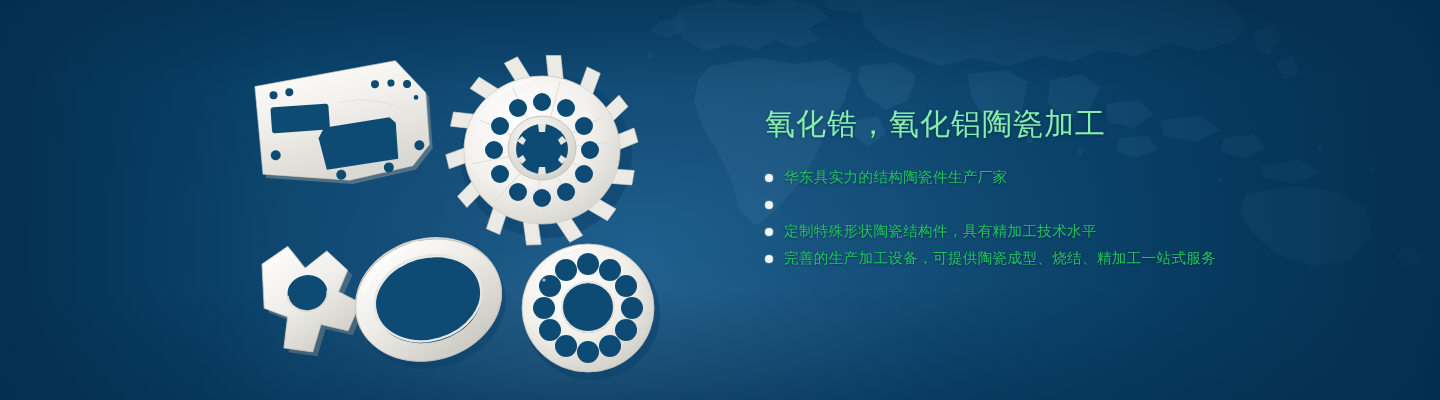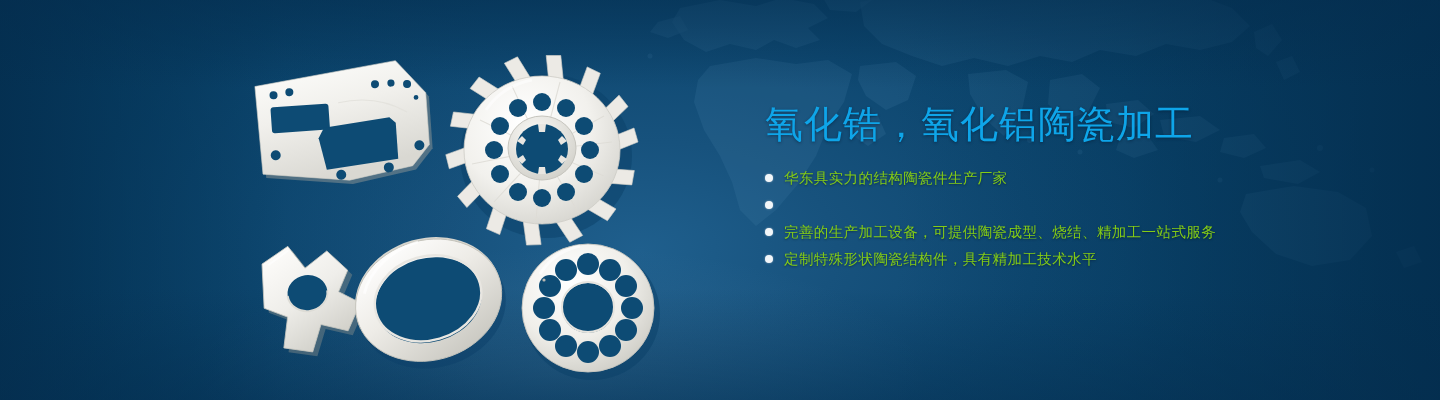--- a/index.html
+++ b/index.html
@@ -61,22 +61,22 @@
         rgba(120,170,205,0.17) 0%, rgba(120,170,205,0.0) 70%);
   }
 
   
   .text-col {
     position:absolute;
     left:765px; top:104px;
     width:620px;
   }
   .headline {
-    color:#0ea5e9;
-    font-size:38px;
+    color:#86efac;
+    font-size:30px;
     line-height:40px;
     letter-spacing:1px;
     font-weight:400;
     white-space:nowrap;
     text-shadow:0 1px 3px rgba(0,20,40,0.45);
   }
   .bullets { margin-top:24px; }
   .bullet-row {
     display:flex;
     align-items:center;
@@ -86,25 +86,26 @@
   }
   .bullet-dot {
     width:8px; height:8px;
     border-radius:50%;
     background:#f2f6f9;
     flex:0 0 8px;
     margin-right:11px;
     box-shadow:0 0 2px rgba(255,255,255,0.5);
   }
   .bullet-text {
-    color:#84cc16;
+    color:#22c55e;
     font-size:14.5px;
     line-height:20px;
     letter-spacing:0.4px;
     text-shadow:0 1px 2px rgba(0,18,36,0.5);
+    font-family:Liberation Mono, monospace;
   }
 
   
   .parts { position:absolute; left:230px; top:40px; width:480px; height:340px; }
   .part { position:absolute; }
   .part svg { display:block; overflow:visible; }
 </style>
 </head>
 <body>
 
@@ -393,24 +394,24 @@
         <span class="bullet-dot"></span>
         <span class="bullet-text">华东具实力的结构陶瓷件生产厂家</span>
       </div>
 
       <div class="bullet-row">
         <span class="bullet-dot"></span>
       </div>
 
       <div class="bullet-row">
         <span class="bullet-dot"></span>
+        <span class="bullet-text">定制特殊形状陶瓷结构件，具有精加工技术水平</span>
+      </div>
+
+      <div class="bullet-row">
+        <span class="bullet-dot"></span>
         <span class="bullet-text">完善的生产加工设备，可提供陶瓷成型、烧结、精加工一站式服务</span>
       </div>
 
-      <div class="bullet-row">
-        <span class="bullet-dot"></span>
-        <span class="bullet-text">定制特殊形状陶瓷结构件，具有精加工技术水平</span>
-      </div>
-
     </div>
   </div>
 
 </div>
 
 </body></html>

